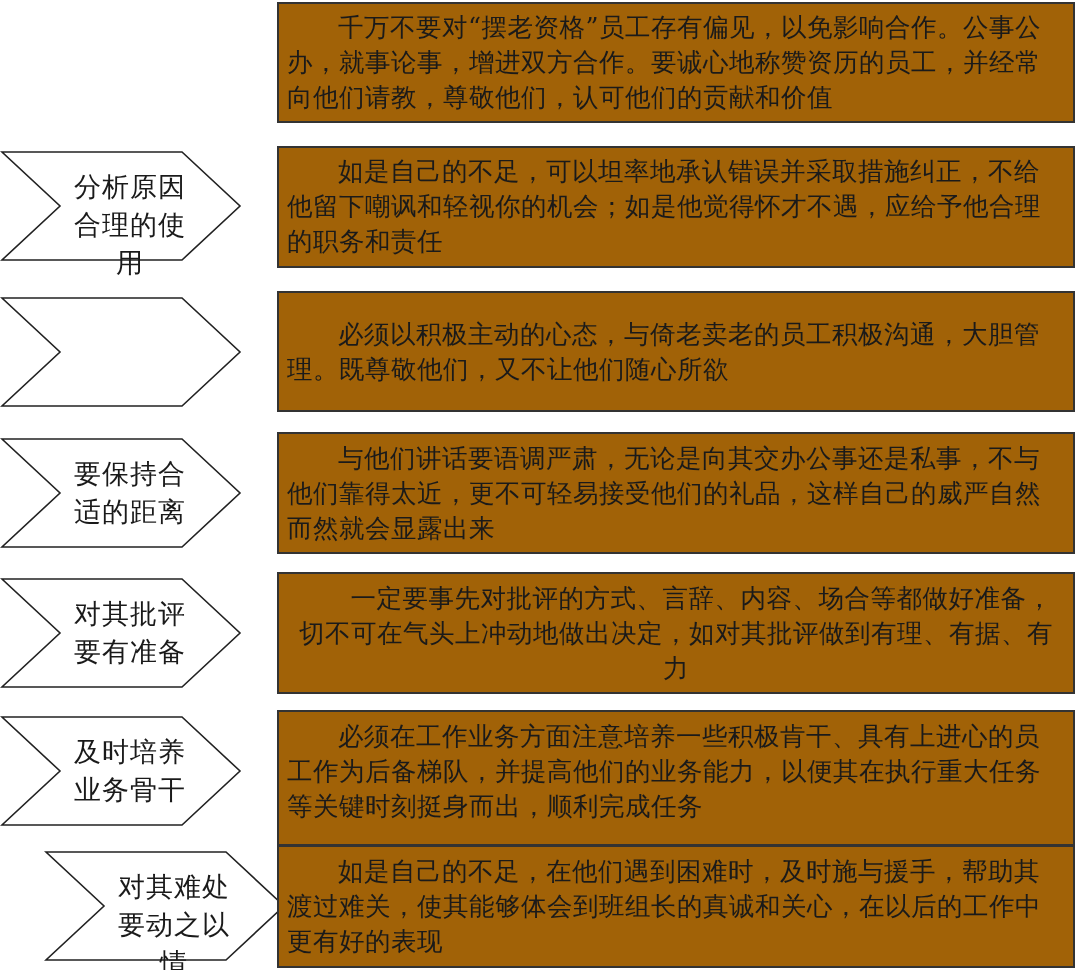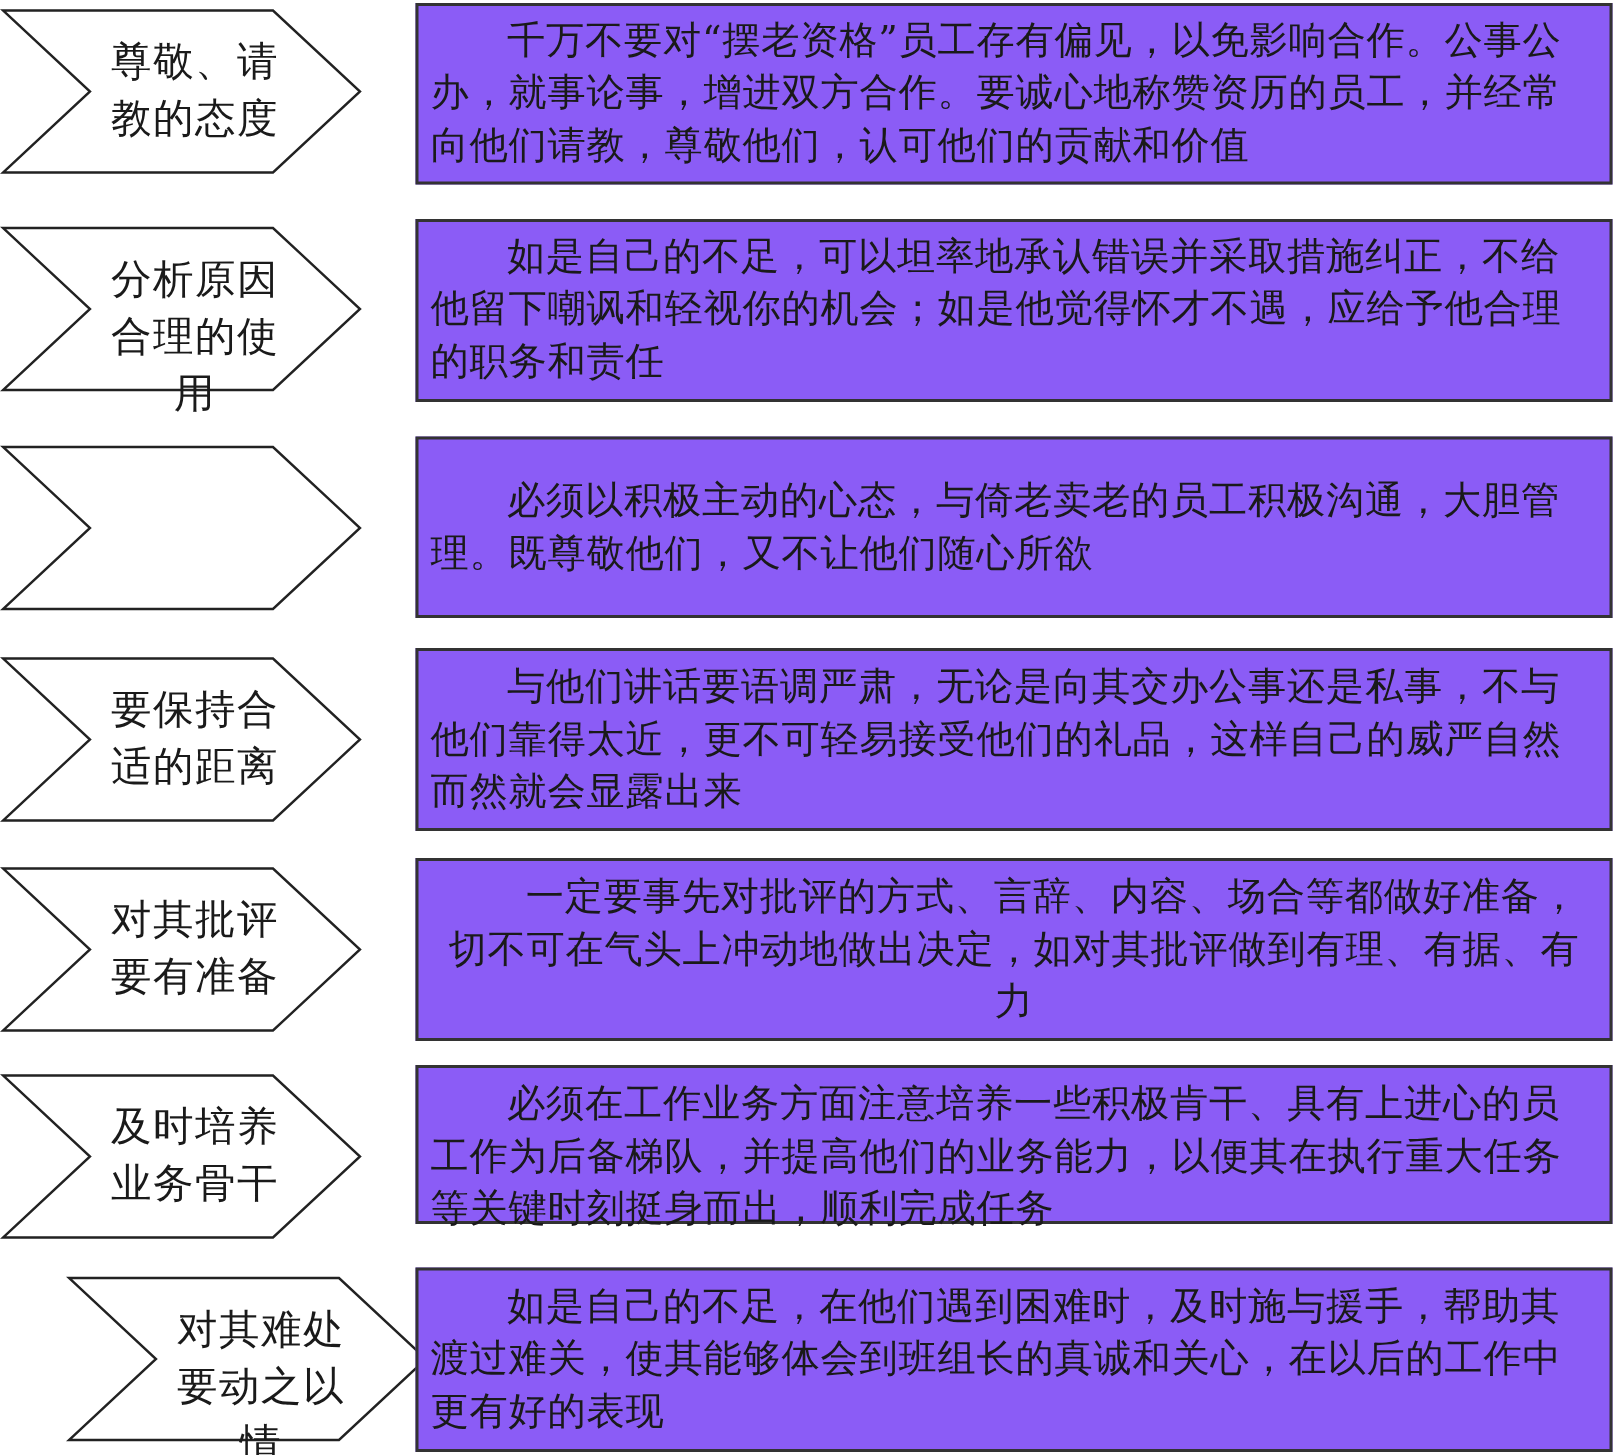--- a/index.html
+++ b/index.html
@@ -4,34 +4,28 @@
 <style>
   html, body { margin: 0; padding: 0; background: #ffffff; }
   body { width: 1080px; height: 970px; position: relative; overflow: hidden;
          font-family: "DejaVu Serif", "Liberation Serif", serif; color: #1a1a1a; }
   .row { position: absolute; left: 0; width: 1080px; }
   .chev { position: absolute; left: 0; top: 0; width: 244px; }
   .chev svg { position: absolute; left: 0; top: 0; }
   .chev-label { position: absolute; left: 62px; width: 136px; text-align: center;
                 font-size: 27px; line-height: 38px; letter-spacing: 1px; }
   .box { position: absolute; left: 277px; width: 798px; border: 2px solid #333;
-         box-sizing: border-box; background: #8b5cf6; }
+         box-sizing: border-box; background: #a16207; }
   .box-text { position: absolute; left: 8px; right: 8px; font-size: 25.5px;
               line-height: 35px; text-indent: 2em; letter-spacing: 0.5px; }
 </style>
 </head>
 <body>
 
 <div class="row" style="top:0px;height:135px;">
-  <div class="chev" style="height:124px;">
-    <svg width="244" height="124">
-        <polygon points="2,7 182,7 240,61 182,115 2,115 60,61" fill="#fff" stroke="#222" stroke-width="1.6"></polygon>
-      </svg>
-    <div class="chev-label" style="top:23px;">尊敬、请教的态度</div>
-  </div>
   <div class="box" style="top:2px;height:121px;">
     <div class="box-text" style="top:6px;">千万不要对“摆老资格”员工存有偏见，以免影响合作。公事公办，就事论事，增进双方合作。要诚心地称赞资历的员工，并经常向他们请教，尊敬他们，认可他们的贡献和价值</div>
   </div>
 </div>
 
 <div class="row" style="top:140px;height:135px;">
   <div class="chev" style="height:124px;">
     <svg width="244" height="124">
         <polygon points="2,12 182,12 240,66 182,120 2,120 60,66" fill="#fff" stroke="#222" stroke-width="1.6"></polygon>
       </svg>
@@ -77,21 +71,21 @@
   </div>
 </div>
 
 <div class="row" style="top:700px;height:135px;">
   <div class="chev" style="height:130px;">
     <svg width="244" height="130">
         <polygon points="2,17 182,17 240,71 182,125 2,125 60,71" fill="#fff" stroke="#222" stroke-width="1.6"></polygon>
       </svg>
     <div class="chev-label" style="top:33px;">及时培养业务骨干</div>
   </div>
-  <div class="box" style="top:10px;height:106px;">
+  <div class="box" style="top:10px;height:136px;">
     <div class="box-text" style="top:7px;">必须在工作业务方面注意培养一些积极肯干、具有上进心的员工作为后备梯队，并提高他们的业务能力，以便其在执行重大任务等关键时刻挺身而出，顺利完成任务</div>
   </div>
 </div>
 
 <div class="row" style="top:840px;height:130px;">
   <div class="chev" style="height:130px;margin-left:44px;">
     <svg width="244" height="130">
         <polygon points="2,12 182,12 240,66 182,120 2,120 60,66" fill="#fff" stroke="#222" stroke-width="1.6"></polygon>
       </svg>
     <div class="chev-label" style="top:28px;">对其难处要动之以情</div>

